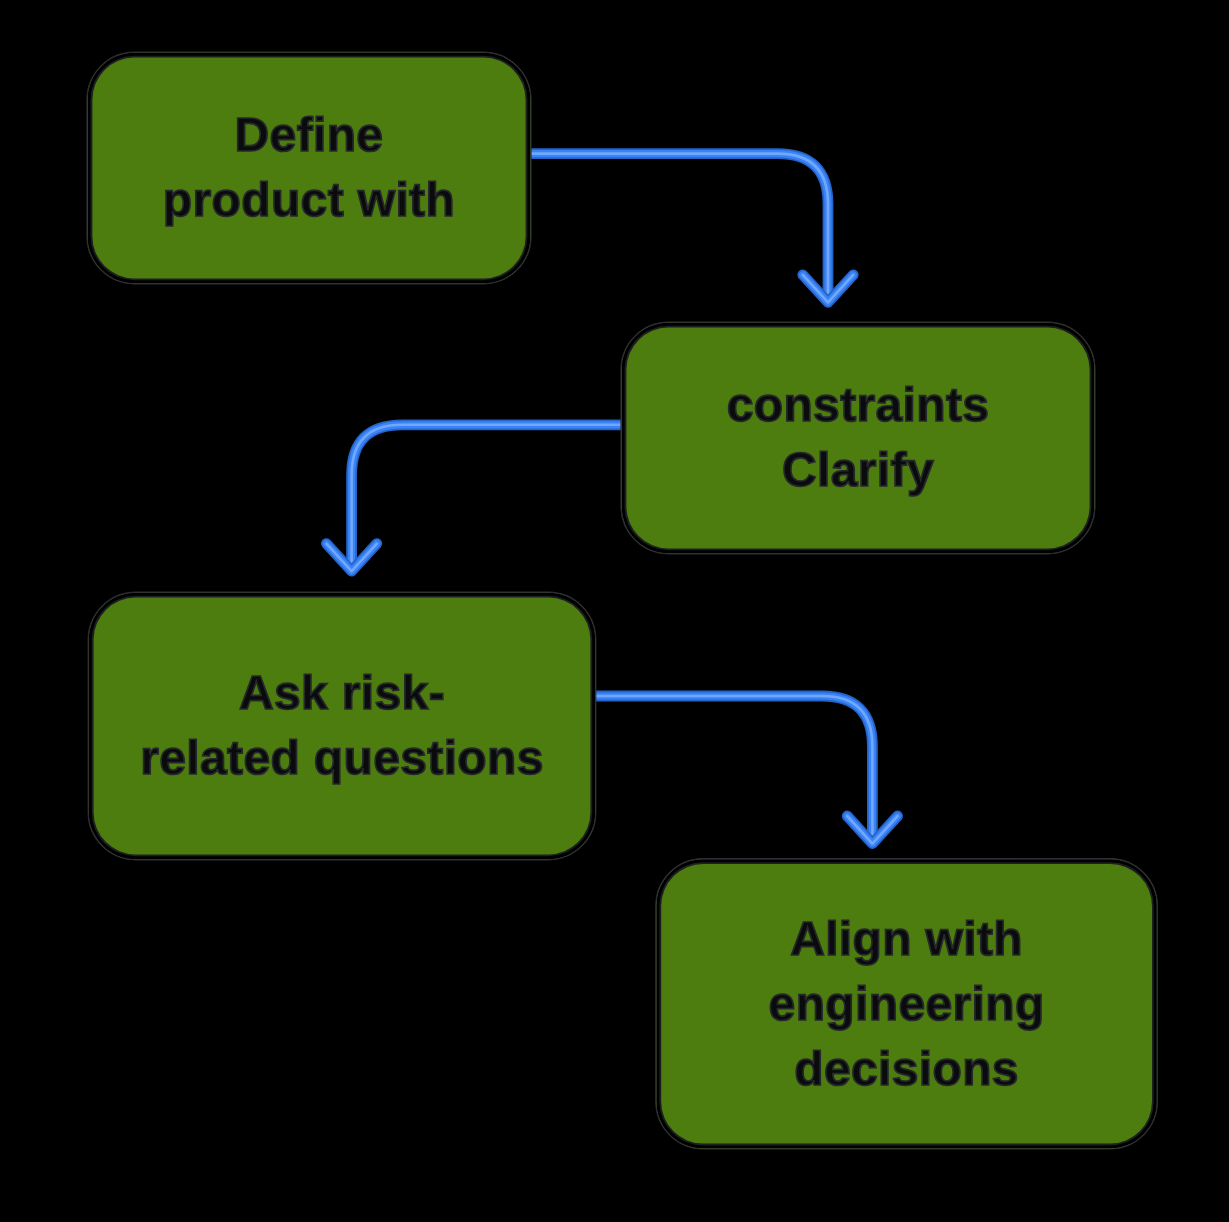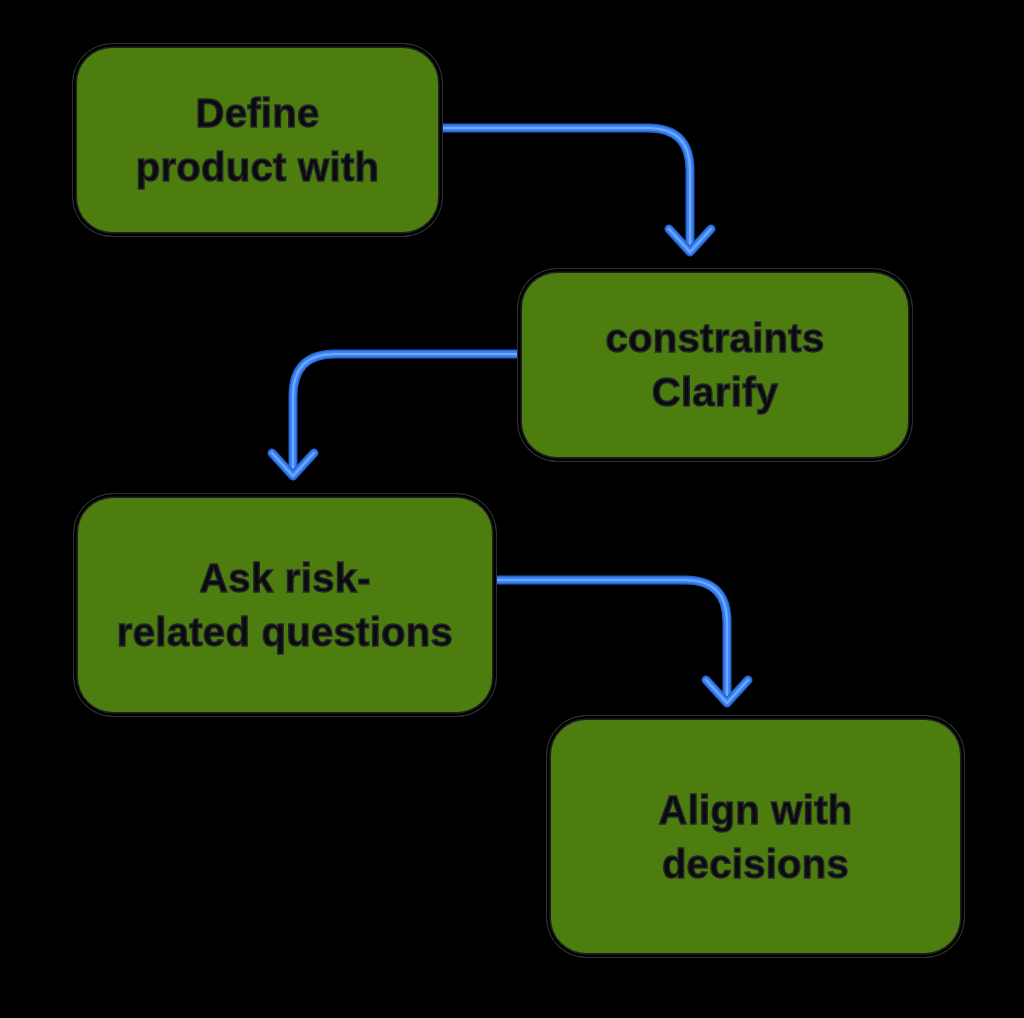--- a/index.html
+++ b/index.html
@@ -106,16 +106,17 @@
     <span class="node-label-line">Clarify</span>
   </div>
 
   <div class="node node-3">
     <span class="node-label-line">Ask risk-</span>
     <span class="node-label-line">related questions</span>
   </div>
 
   <div class="node node-4">
     <span class="node-label-line">Align with</span>
+    <span class="node-label-line">engineering</span>
     <span class="node-label-line">decisions</span>
   </div>
 
 </div>
 
 </body></html>

